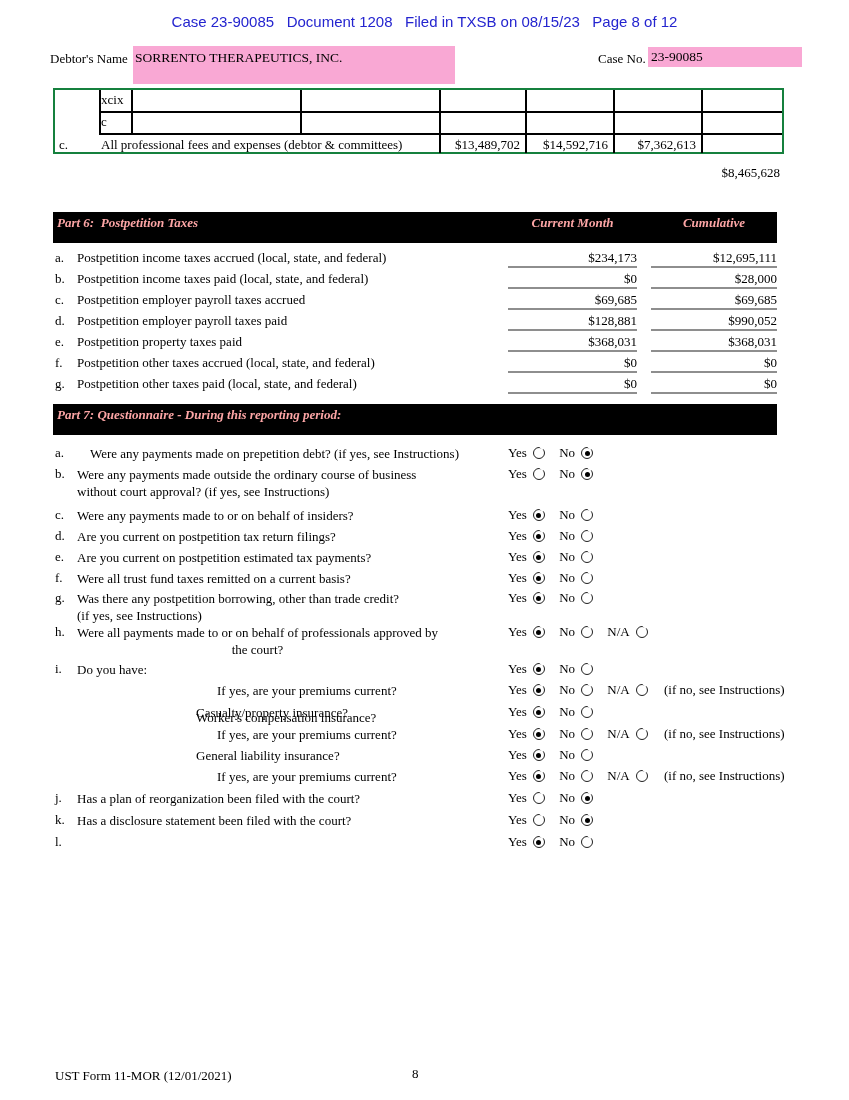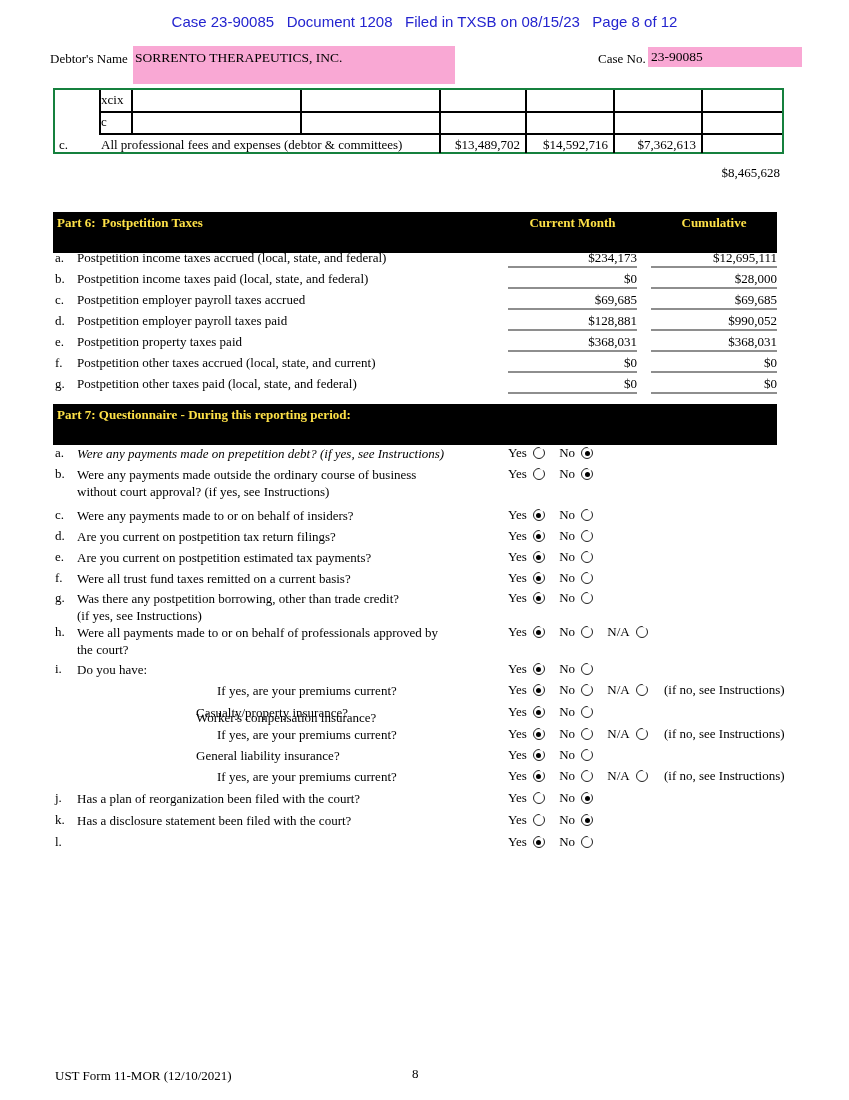--- a/index.html
+++ b/index.html
@@ -15,21 +15,21 @@
   .grayfield{position:absolute;background:#f9a8d4;box-sizing:border-box;font-size:13.5px;}
 
   
   .tbl{position:absolute;left:53px;top:88px;width:731px;height:66px;
        border:2px solid #15803d;box-sizing:border-box;}
   .ln{position:absolute;background:#000;}
   .tcell{position:absolute;font-size:13px;white-space:nowrap;}
   .tval{position:absolute;text-align:right;font-size:13px;}
 
   
-  .bar{position:absolute;left:53px;width:724px;height:41px;background:#000;color:#fde047;}
+  .bar{position:absolute;left:53px;width:724px;height:31px;background:#000;color:#fca5a5;font-style:italic;}
   .bar .title{position:absolute;left:4px;top:3px;font-weight:bold;font-size:13px;white-space:pre;}
   .bar .colh{position:absolute;top:3px;font-weight:bold;font-size:13px;text-align:center;}
   .colh.cur{left:455px;width:129px;}
   .colh.cum{left:598px;width:126px;}
 
   
   .trow{position:absolute;left:53px;width:724px;height:21px;}
   .tletter{position:absolute;left:2px;top:0;}
   .tlabel{position:absolute;left:24px;top:0;white-space:nowrap;}
   .tamt{position:absolute;top:0;height:16px;text-align:right;
@@ -122,38 +122,38 @@
     <span class="tamt cum">$990,052</span>
   </div>
   <div class="trow" style="top:334px;">
     <span class="tletter">e.</span>
     <span class="tlabel">Postpetition property taxes paid</span>
     <span class="tamt cur">$368,031</span>
     <span class="tamt cum">$368,031</span>
   </div>
   <div class="trow" style="top:355px;">
     <span class="tletter">f.</span>
-    <span class="tlabel">Postpetition other taxes accrued (local, state, and current)</span>
+    <span class="tlabel">Postpetition other taxes accrued (local, state, and federal)</span>
     <span class="tamt cur">$0</span>
     <span class="tamt cum">$0</span>
   </div>
   <div class="trow" style="top:376px;">
     <span class="tletter">g.</span>
     <span class="tlabel">Postpetition other taxes paid (local, state, and federal)</span>
     <span class="tamt cur">$0</span>
     <span class="tamt cum">$0</span>
   </div>
 
   <div class="bar" style="top:404px;">
     <span class="title">Part 7: Questionnaire - During this reporting period:</span>
   </div>
 
   <div class="qrow" style="top:445px;">
     <span class="qletter">a.</span>
-    <div class="qtext" style="left:77px;font-style:italic;">
+    <div class="qtext" style="left:90px;">
         <div>Were any payments made on prepetition debt?  (if yes, see Instructions)</div>
       </div>
     <div class="opts">
       <span class="opt"><span class="optlabel">Yes</span><span class="radio"></span></span>
       <span class="opt"><span class="optlabel">No</span><span class="radio checked"></span></span>
     </div>
   </div>
 
   <div class="qrow" style="top:466px;">
     <span class="qletter">b.</span>
@@ -218,21 +218,21 @@
       <div>(if yes, see Instructions)</div>
     </div>
     <div class="opts">
       <span class="opt"><span class="optlabel">Yes</span><span class="radio checked"></span></span>
       <span class="opt"><span class="optlabel">No</span><span class="radio"></span></span>
     </div>
   </div>
 
   <div class="qrow" style="top:624px;">
     <span class="qletter">h.</span>
-    <div class="qtext" style="left:77px;">
+    <div class="qtext" style="left:77px;text-align:center;">
       <div>Were all payments made to or on behalf of professionals approved by</div>
       <div>the court?</div>
     </div>
     <div class="opts">
       <span class="opt"><span class="optlabel">Yes</span><span class="radio checked"></span></span>
       <span class="opt"><span class="optlabel">No</span><span class="radio"></span></span>
       <span class="opt"><span class="optlabel">N/A</span><span class="radio"></span></span>
     </div>
   </div>
 
@@ -331,16 +331,16 @@
   <div class="qrow" style="top:834px;">
     <span class="qletter">l.</span>
     <div class="qtext" style="left:77px;">
     </div>
     <div class="opts">
       <span class="opt"><span class="optlabel">Yes</span><span class="radio checked"></span></span>
       <span class="opt"><span class="optlabel">No</span><span class="radio"></span></span>
     </div>
   </div>
 
-  <div class="footer-form">UST Form 11-MOR (12/10/2021)</div>
+  <div class="footer-form">UST Form 11-MOR (12/01/2021)</div>
   <div class="footer-page">8</div>
 
 </div>
 
 </body></html>

